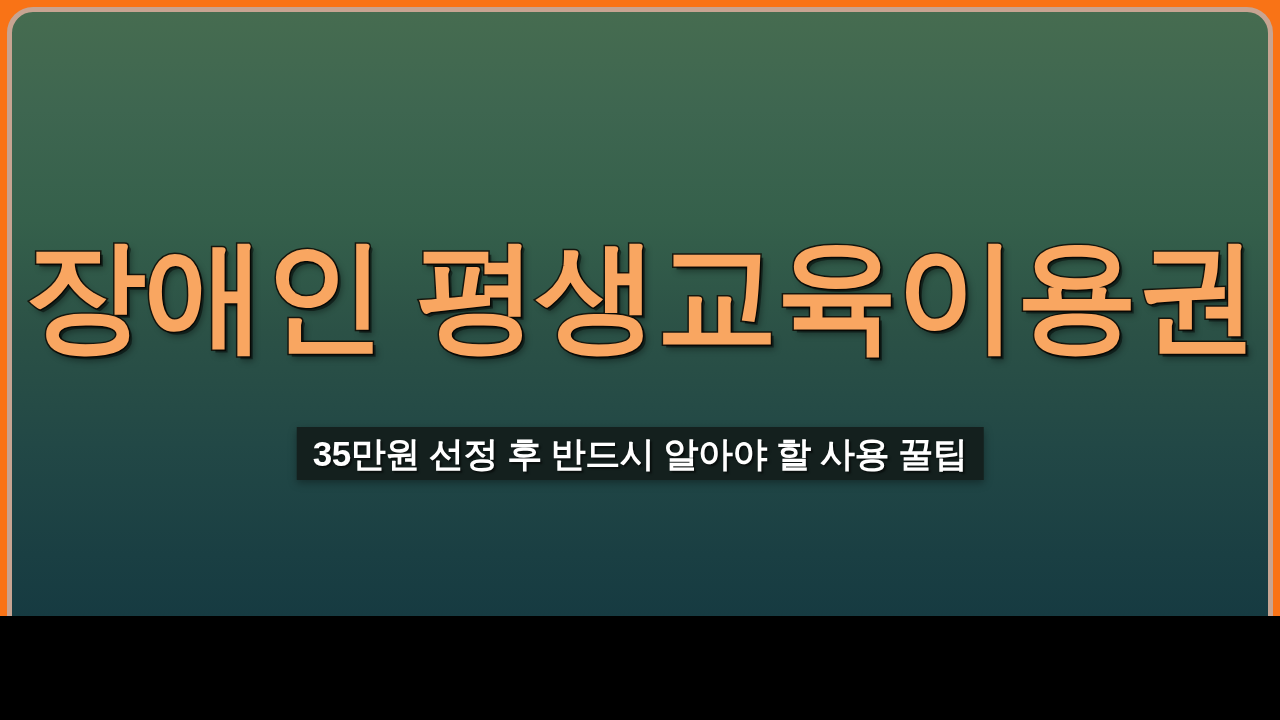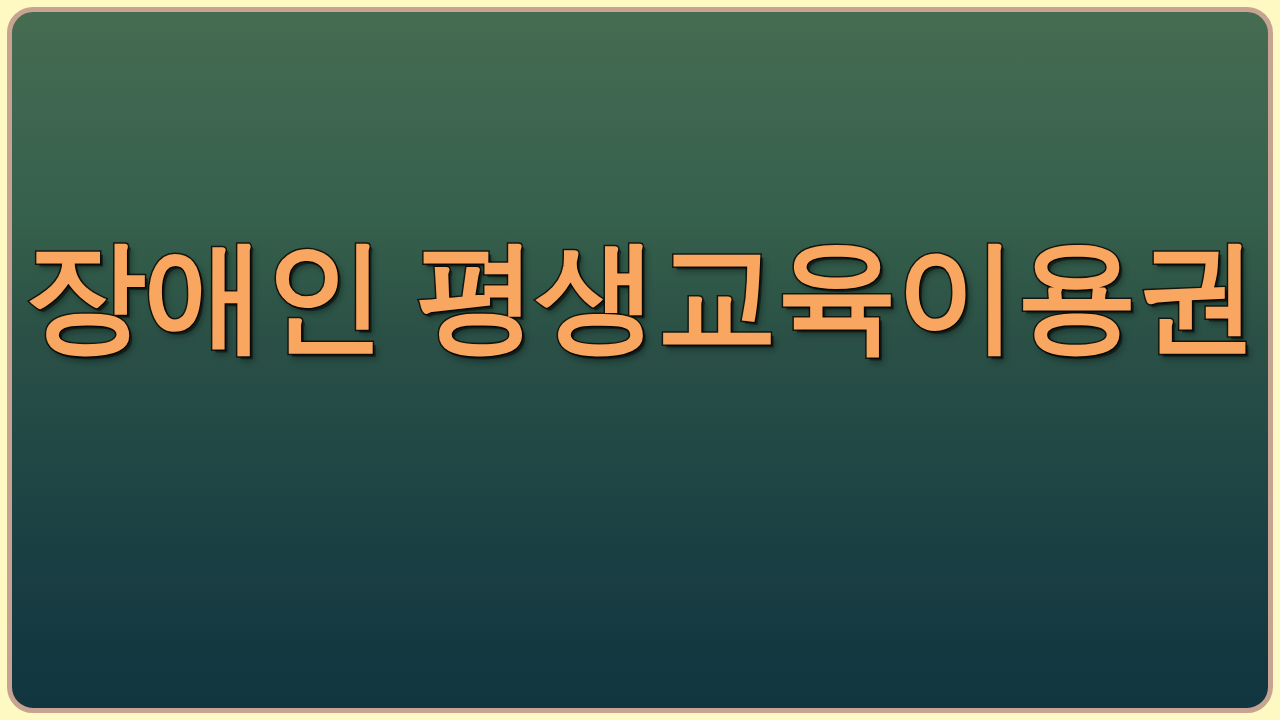--- a/index.html
+++ b/index.html
@@ -4,22 +4,22 @@
 <style>
   html, body {
     margin: 0;
     padding: 0;
     background: #000000;
   }
 
   #thumbnail-canvas {
     position: relative;
     width: 1280px;
-    height: 720px;
-    background: #fef9c3;
+    height: 616px;
+    background: #f97316;
     overflow: hidden;
     font-family: "Liberation Sans", "DejaVu Sans", sans-serif;
   }
 
   
   #card {
     position: absolute;
     left: 7px;
     top: 7px;
     width: 1266px;
@@ -97,15 +97,18 @@
 <body>
 
 <div id="thumbnail-canvas">
 
   <div id="card">
 
     <div id="headline-wrap">
       <span id="headline">장애인 평생교육이용권</span>
     </div>
 
+    <div id="subtitle-band">
+      <span id="subtitle">35만원 선정 후 반드시 알아야 할 사용 꿀팁</span>
+    </div>
 
   </div>
 </div>
 
 </body></html>

